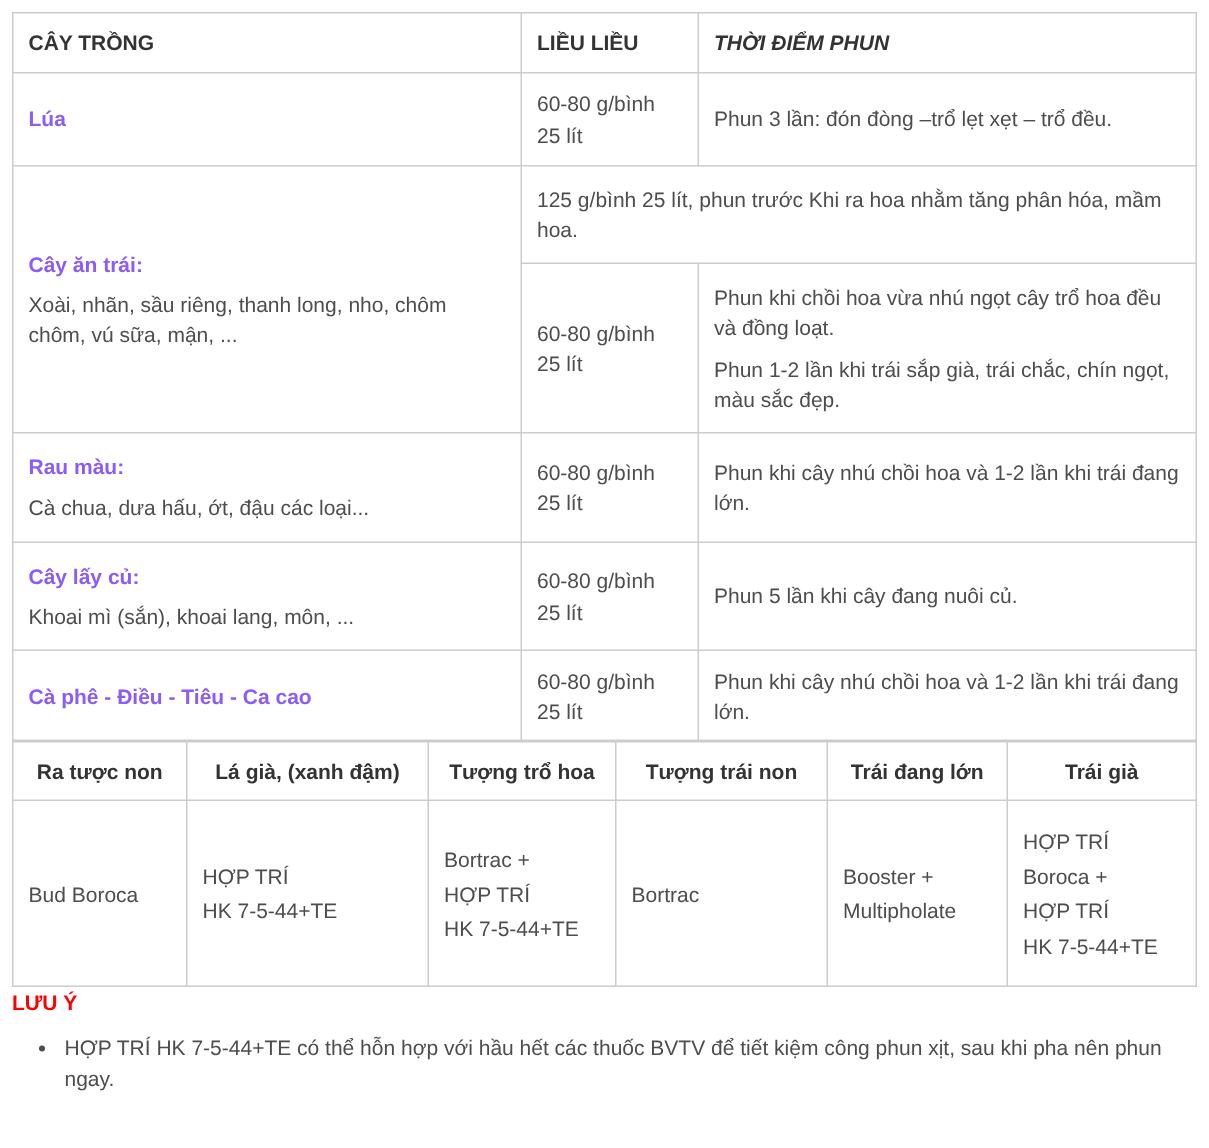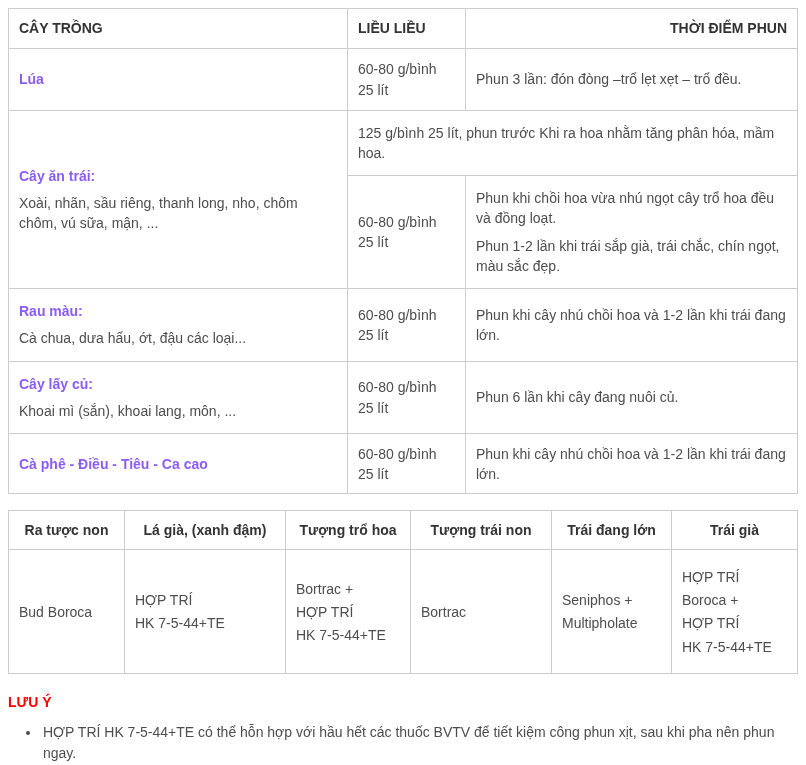--- a/index.html
+++ b/index.html
@@ -23,45 +23,45 @@
     vertical-align: middle;
     line-height: 1.45;
     word-wrap: break-word;
   }
   th { color: #333333; font-weight: bold; }
   td p { margin: 7px 0; }
   .bold { font-weight: bold; color: #8b5cf6; }
 
   
   .t1 .th-left { text-align: left; }
-  .t1 .th-center { text-align: right; }
+  .t1 .th-center { text-align: left; font-style: italic; }
   .t1 tr.hdr { height: 40px; margin-left: 44px; }
   .t1 tr.r-lua { height: 62px; }
   .t1 tr.r-fruit1 { height: 65px; }
   .t1 tr.r-fruit2 { height: 108px; }
   .t1 tr.r-veg { height: 69px; }
   .t1 tr.r-tuber { height: 68px; }
   .t1 tr.r-ind { height: 60px; }
 
   
   .section-heading {
     color: #ff0000;
     font-weight: bold;
     font-size: 14px;
     margin: 11px 0 14px 0;
   }
   .notes-heading {
     color: #ff0000;
     font-weight: bold;
     font-size: 14px;
-    margin: 20px 0 2px 0;
+    margin: 2px 0 2px 0;
   }
 
   
-  .t2 { margin-top: 16px; padding-left: 29px; }
+  .t2 { margin-top: 0; padding-left: 29px; }
   .t2 th { text-align: center; }
   .t2 tr.hdr { height: 39px; }
   .t2 tr.body-row { height: 124px; }
   .t2 td { line-height: 1.3; }
   .t2 td p { margin: 5px 0; }
 
   ul.notes {
     margin: 12px 0 0 0;
     padding-left: 33px;
     font-size: 14px;
@@ -112,21 +112,21 @@
       </td>
       <td>60-80 g/bình 25 lít</td>
       <td>Phun khi cây nhú chồi hoa và 1-2 lần khi trái đang lớn.</td>
     </tr>
     <tr class="r-tuber">
       <td>
         <p class="bold">Cây lấy củ:</p>
         <p>Khoai mì (sắn), khoai lang, môn, ...</p>
       </td>
       <td>60-80 g/bình 25 lít</td>
-      <td>Phun 6 lần khi cây đang nuôi củ.</td>
+      <td>Phun 5 lần khi cây đang nuôi củ.</td>
     </tr>
     <tr class="r-ind">
       <td class="bold">Cà phê - Điều - Tiêu - Ca cao</td>
       <td>60-80 g/bình 25 lít</td>
       <td> Phun khi cây nhú chồi hoa và 1-2 lần khi trái đang lớn.</td>
     </tr>
   </tbody>
     </table>
 
 
@@ -158,21 +158,21 @@
       </td>
       <td>
         <p>Bortrac +</p>
         <p>HỢP TRÍ</p>
         <p>HK 7-5-44+TE</p>
       </td>
       <td>
         <p>Bortrac</p>
       </td>
       <td>
-        <p>Seniphos +</p>
+        <p>Booster +</p>
         <p>Multipholate</p>
       </td>
       <td>
         <p>HỢP TRÍ</p>
         <p>Boroca +</p>
         <p>HỢP TRÍ</p>
         <p>HK 7-5-44+TE</p>
       </td>
     </tr>
   </tbody>

